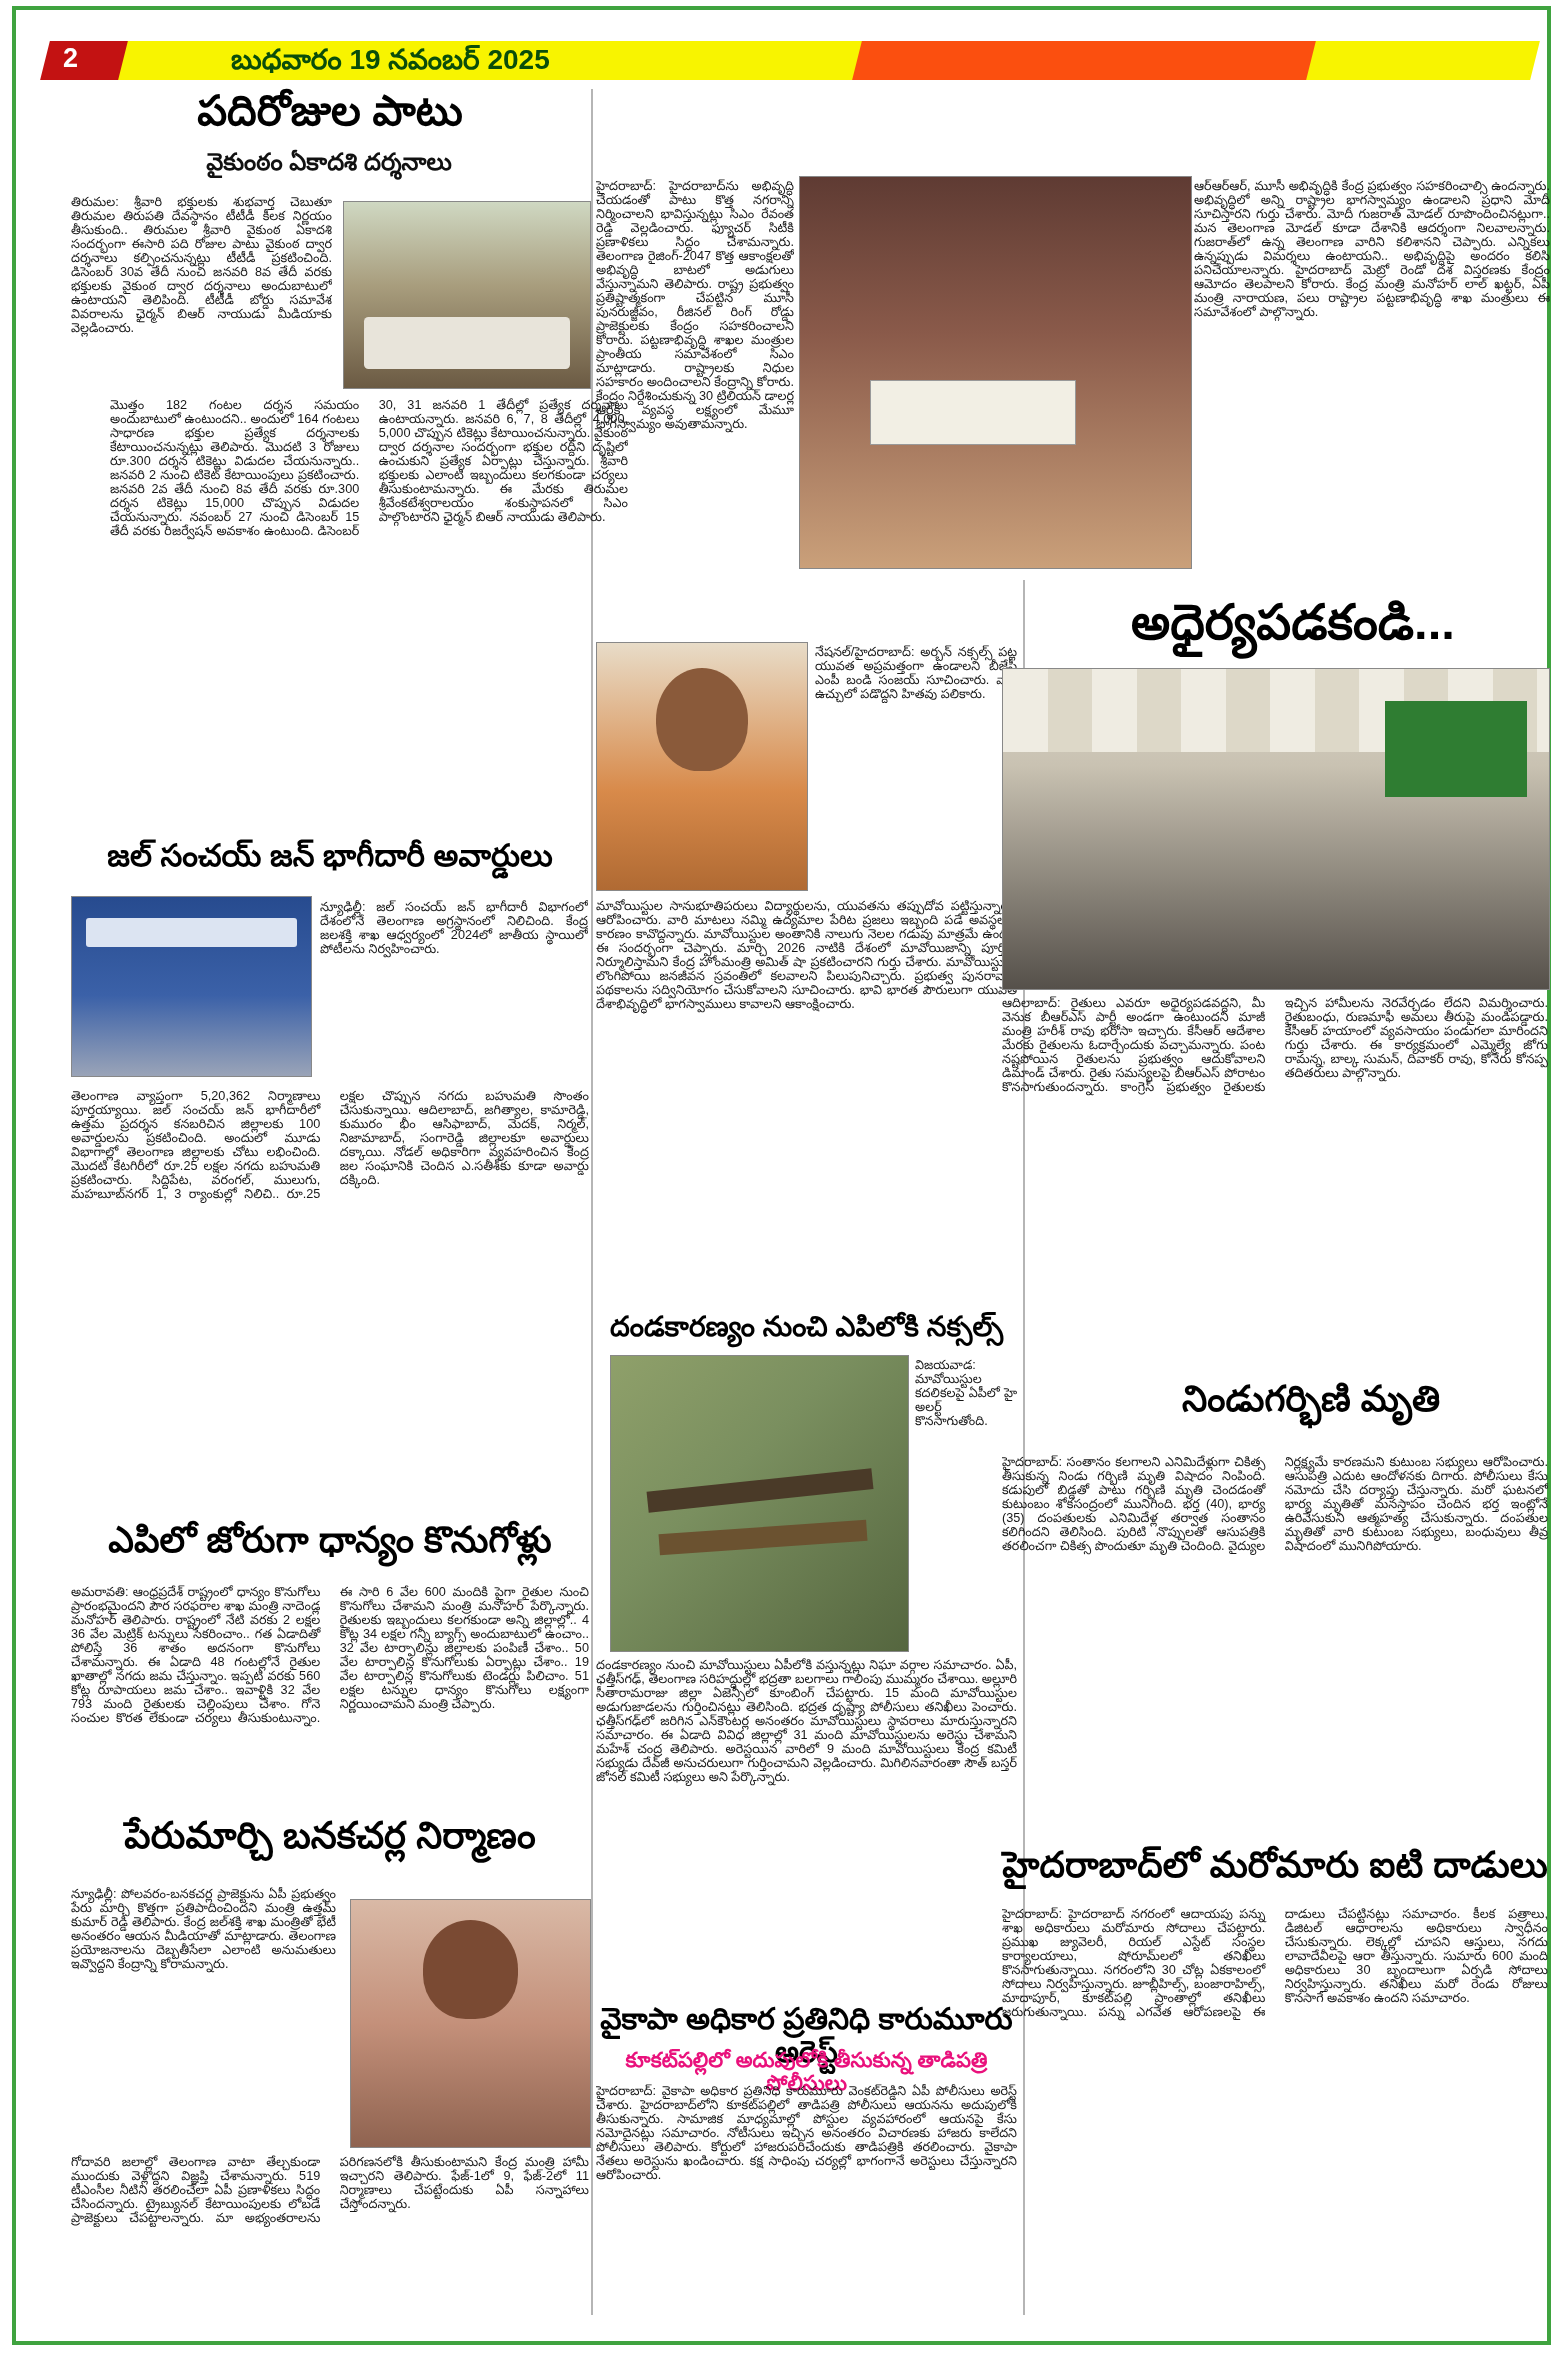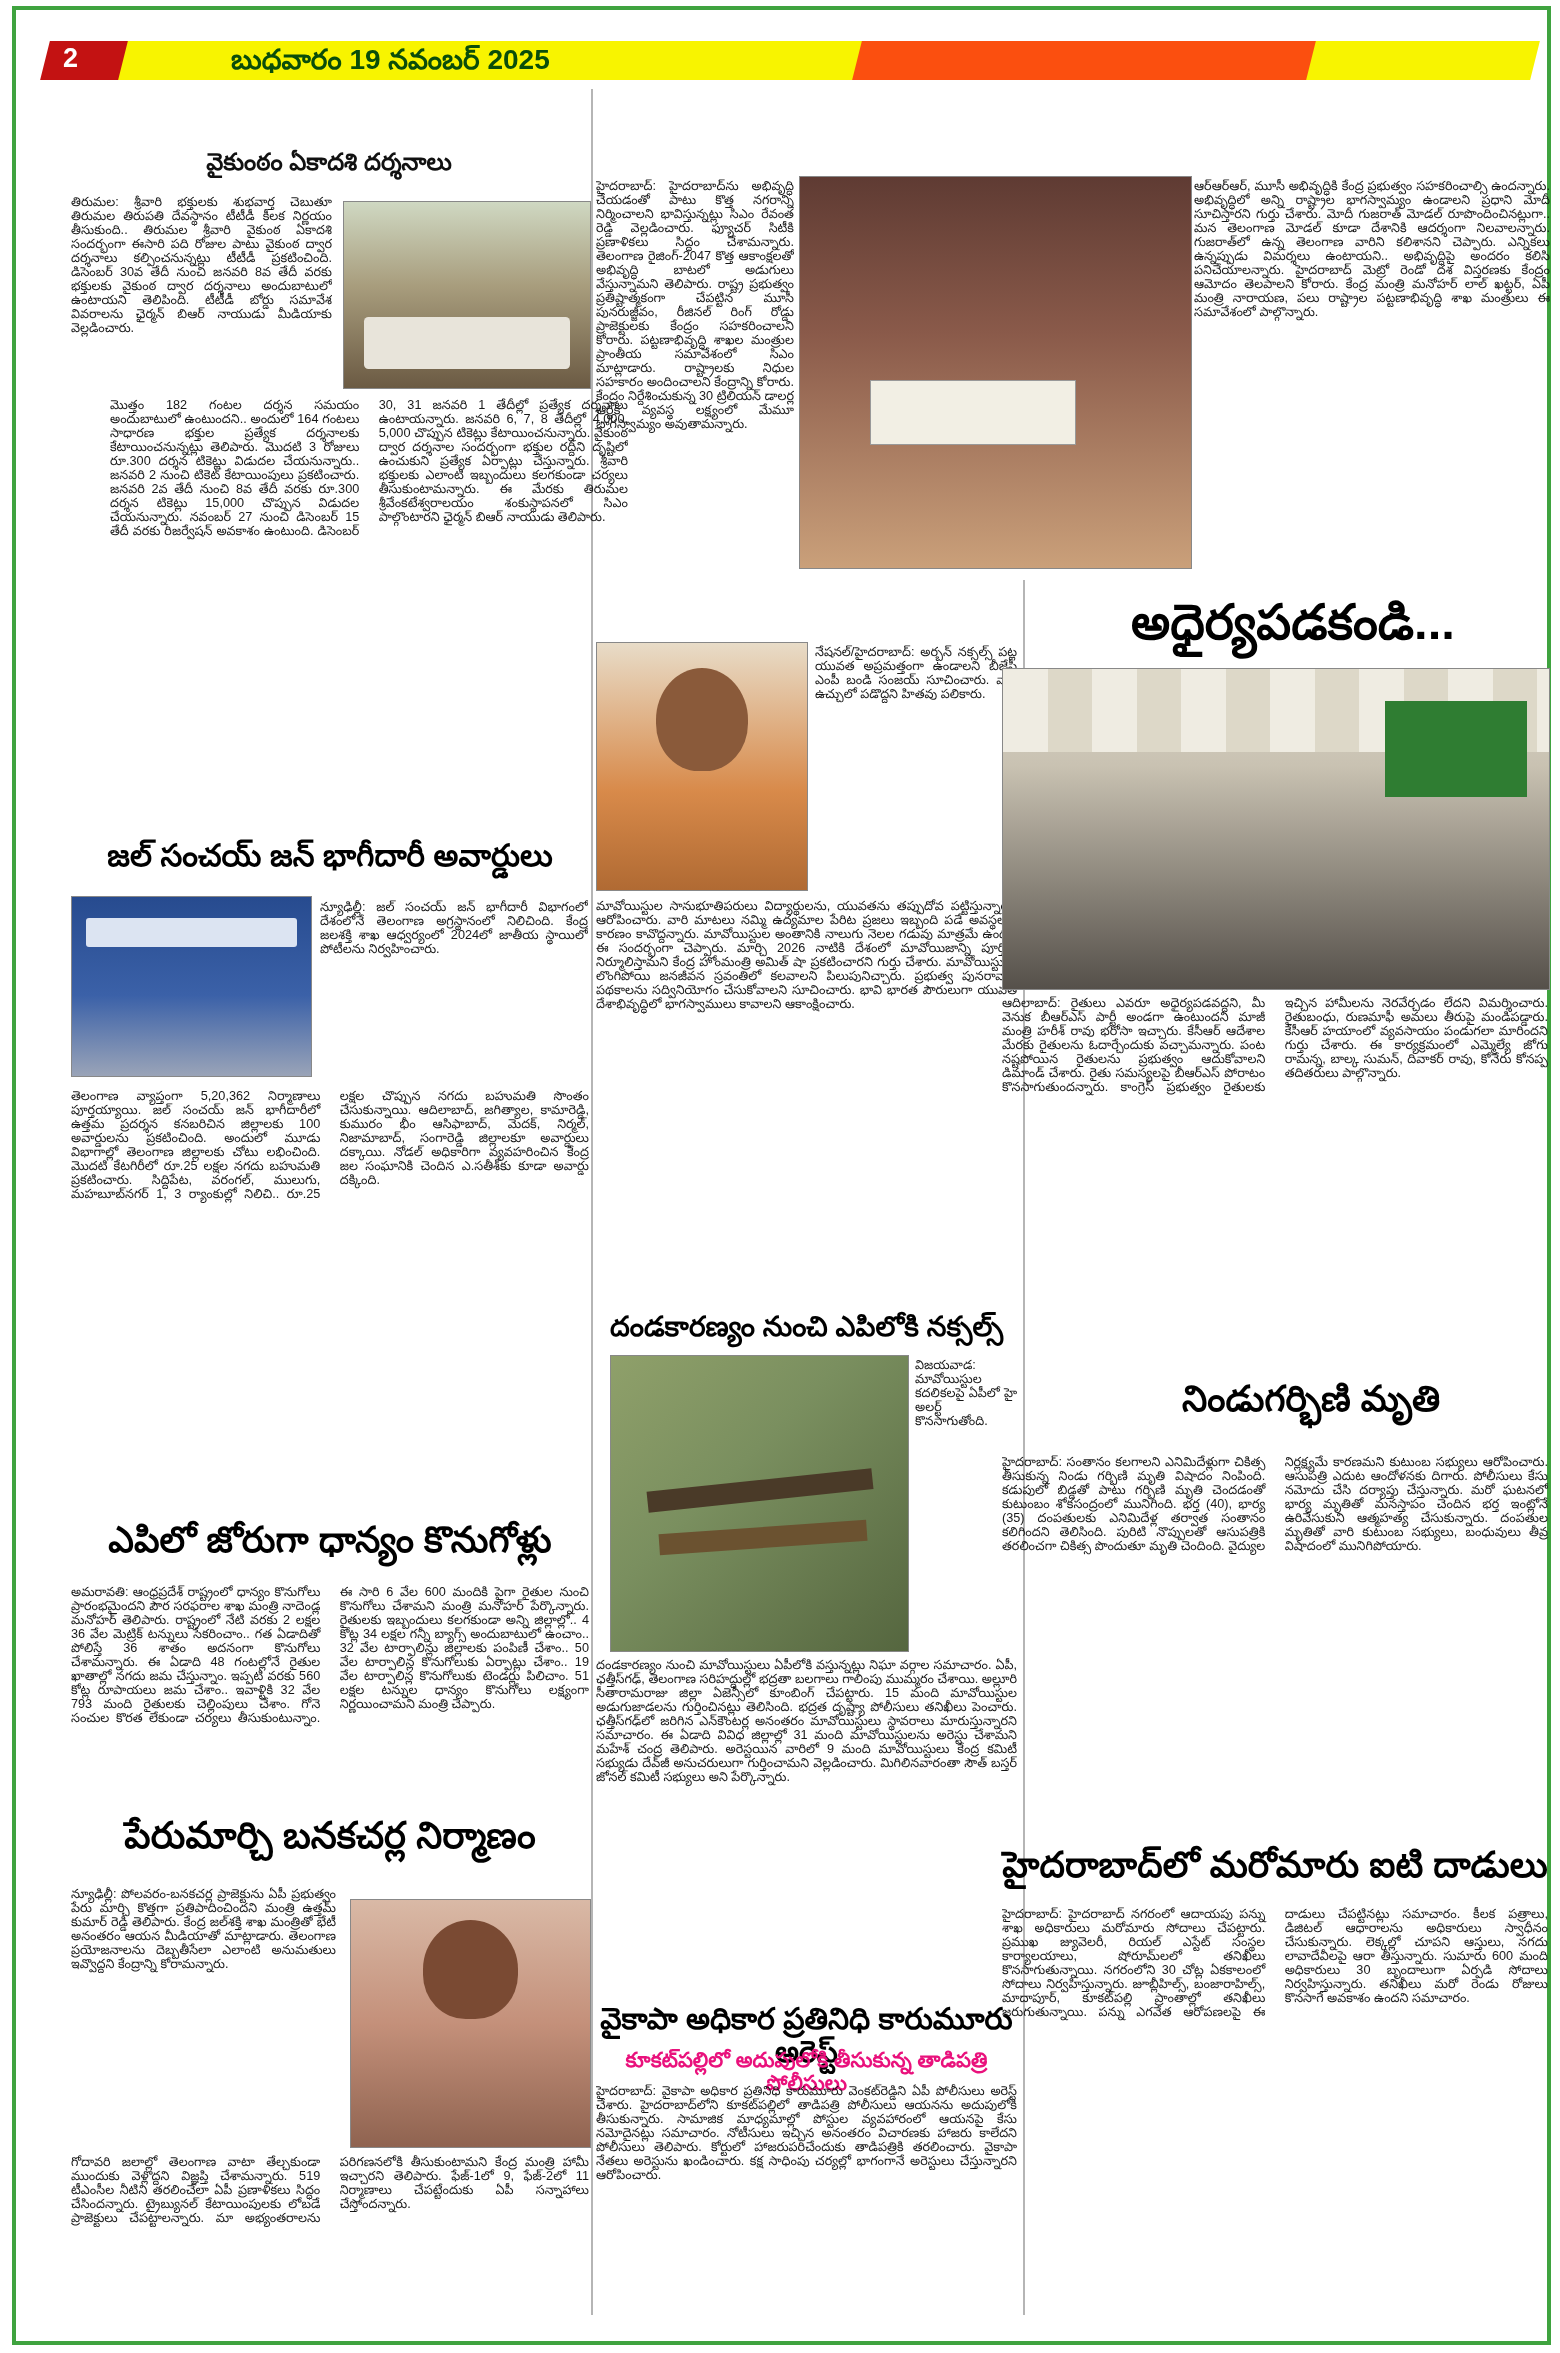--- a/index.html
+++ b/index.html
@@ -99,20 +99,21 @@
     <div class="hseg" id="hdr-yellow1"></div>
     <div class="hseg" id="hdr-orange"></div>
     <div class="hseg" id="hdr-yellow2"></div>
     <div id="hdr-num">2</div>
     <div id="hdr-date">బుధవారం 19 నవంబర్ 2025</div>
   </div>
 
   <div class="vrule" id="r-vr1"></div>
   <div class="vrule" id="r-vr2"></div>
 
+  <div class="hl" id="a-head">పదిరోజుల పాటు</div>
   <div id="a-sub">వైకుంఠం ఏకాదశి దర్శనాలు</div>
   <div class="body-txt" id="a-lead">తిరుమల: శ్రీవారి భక్తులకు శుభవార్త చెబుతూ తిరుమల తిరుపతి దేవస్థానం టీటీడీ కీలక నిర్ణయం తీసుకుంది.. తిరుమల శ్రీవారి వైకుంఠ ఏకాదశి సందర్భంగా ఈసారి పది రోజుల పాటు వైకుంఠ ద్వార దర్శనాలు కల్పించనున్నట్లు టీటీడీ ప్రకటించింది. డిసెంబర్ 30వ తేదీ నుంచి జనవరి 8వ తేదీ వరకు భక్తులకు వైకుంఠ ద్వార దర్శనాలు అందుబాటులో ఉంటాయని తెలిపింది. టీటీడీ బోర్డు సమావేశ వివరాలను ఛైర్మన్ బిఆర్ నాయుడు మీడియాకు వెల్లడించారు.</div>
   <div class="photo" id="photo-meeting">
       <div class="table"></div>
     </div>
   <div class="body-txt cols2" id="a-rest">మొత్తం 182 గంటల దర్శన సమయం అందుబాటులో ఉంటుందని.. అందులో 164 గంటలు సాధారణ భక్తుల ప్రత్యేక దర్శనాలకు కేటాయించనున్నట్లు తెలిపారు. మొదటి 3 రోజులు రూ.300 దర్శన టికెట్లు విడుదల చేయనున్నారు.. జనవరి 2 నుంచి టికెట్ కేటాయింపులు ప్రకటించారు. జనవరి 2వ తేదీ నుంచి 8వ తేదీ వరకు రూ.300 దర్శన టికెట్లు 15,000 చొప్పున విడుదల చేయనున్నారు. నవంబర్ 27 నుంచి డిసెంబర్ 15 తేదీ వరకు రిజర్వేషన్ అవకాశం ఉంటుంది. డిసెంబర్ 30, 31 జనవరి 1 తేదీల్లో ప్రత్యేక దర్శనాలు ఉంటాయన్నారు. జనవరి 6, 7, 8 తేదీల్లో 4,000, 5,000 చొప్పున టికెట్లు కేటాయించనున్నారు. వైకుంఠ ద్వార దర్శనాల సందర్భంగా భక్తుల రద్దీని దృష్టిలో ఉంచుకుని ప్రత్యేక ఏర్పాట్లు చేస్తున్నారు. శ్రీవారి భక్తులకు ఎలాంటి ఇబ్బందులు కలగకుండా చర్యలు తీసుకుంటామన్నారు. ఈ మేరకు తిరుమల శ్రీవేంకటేశ్వరాలయం శంకుస్థాపనలో సిఎం పాల్గొంటారని ఛైర్మన్ బిఆర్ నాయుడు తెలిపారు.</div>
 
   <div class="hl" id="b-head">జల్ సంచయ్ జన్ భాగీదారీ అవార్డులు</div>
   <div class="photo" id="photo-awards">
       <div class="strip"></div>

